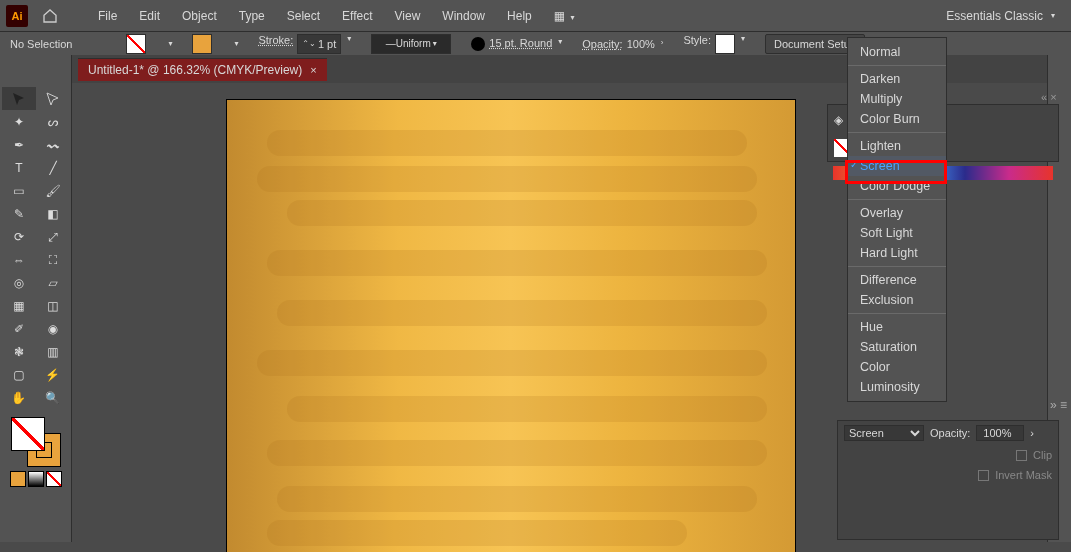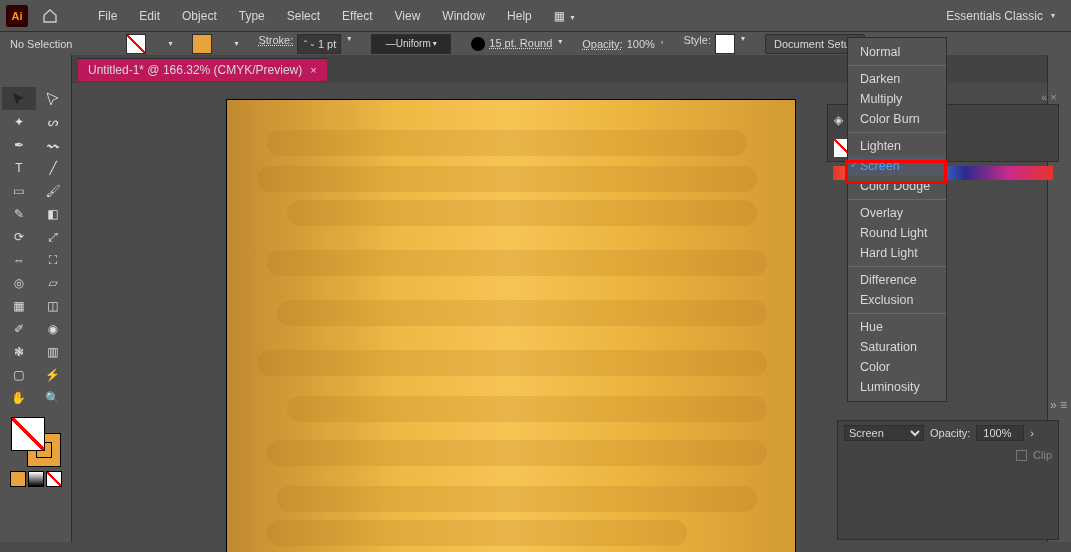--- a/index.html
+++ b/index.html
@@ -24,21 +24,21 @@
 .toolgrid { display: grid; grid-template-columns: 1fr 1fr; gap: 0; padding: 2px; }
 .toolbtn { width: 34px; height: 23px; display: flex; align-items: center; justify-content: center; color: #ddd; }
 .toolbtn.sel { background: #3d3d3d; }
 .fillstroke { position: relative; width: 50px; height: 50px; margin: 6px auto 4px; }
 .fillstroke .fill { position: absolute; top: 0; left: 0; width: 34px; height: 34px; background: linear-gradient(to top right, #fff 0 46%, #f00 46% 54%, #fff 54% 100%); border: 1px solid #000; }
 .fillstroke .stroke { position: absolute; bottom: 0; right: 0; width: 34px; height: 34px; background: #e8a33d; border: 1px solid #000; box-shadow: inset 0 0 0 8px #e8a33d, inset 0 0 0 9px #000; }
 .minirow { display: flex; gap: 2px; justify-content: center; margin-bottom: 4px; }
 .minirow .sq { width: 16px; height: 16px; border: 1px solid #000; }
 .canvas-area { flex: 1; position: relative; background: #4a4a4a; }
 .tabstrip { height: 28px; background: #434343; display: flex; align-items: center; padding-left: 6px; }
-.tab { background: #be185d; padding: 4px 10px; border-top: 1px solid #2e2e2e; display: flex; align-items: center; gap: 8px; font-size: 12px; }
+.tab { background: #7f1d1d; padding: 4px 10px; border-top: 1px solid #2e2e2e; display: flex; align-items: center; gap: 8px; font-size: 12px; }
 .tab .x { font-size: 11px; }
 .artboard { position: absolute; top: 44px; left: 154px; width: 570px; height: 470px; background: linear-gradient(90deg, #c28a2f 0%, #f0b844 30%, #f7c454 50%, #edb43f 70%, #d49a34 100%); border: 1px solid #000; overflow: hidden; }
 .brush { position: absolute; height: 26px; border-radius: 13px; background: rgba(170,110,30,0.18); }
 .rightcol { width: 24px; background: #535353; border-left: 1px solid #2e2e2e; }
 .blend-menu { position: absolute; top: 37px; left: 847px; width: 100px; background: #535353; border: 1px solid #2e2e2e; z-index: 100; padding: 4px 0; }
 .blend-menu .item { padding: 3px 12px; font-size: 12.5px; cursor: default; position: relative; }
 .blend-menu .item.sel { background: #4a98ff1a; color: #4aa3ff; }
 .blend-menu .item.sel::before { content: "✓"; position: absolute; left: 2px; font-size: 10px; }
 .blend-menu .sep { height: 1px; background: #6a6a6a; margin: 3px 0; }
 .highlight { position: absolute; border: 3px solid #ff0000; pointer-events: none; z-index: 101; }
@@ -210,21 +210,21 @@
     <div class="sep"></div>
     <div class="item">Darken</div>
     <div class="item">Multiply</div>
     <div class="item">Color Burn</div>
     <div class="sep"></div>
     <div class="item">Lighten</div>
     <div class="item sel">Screen</div>
     <div class="item">Color Dodge</div>
     <div class="sep"></div>
     <div class="item">Overlay</div>
-    <div class="item">Round Light</div>
+    <div class="item">Soft Light</div>
     <div class="item">Hard Light</div>
     <div class="sep"></div>
     <div class="item">Difference</div>
     <div class="item">Exclusion</div>
     <div class="sep"></div>
     <div class="item">Hue</div>
     <div class="item">Saturation</div>
     <div class="item">Color</div>
     <div class="item">Luminosity</div>
   </div>
@@ -239,13 +239,17 @@
       <option>Screen</option>
     </select>
     <span>Opacity:</span>
     <span class="opfield">100%</span>
     <span>›</span>
   </div>
   <div class="row" style="justify-content:flex-end;color:#888">
     <span class="cb"></span>
     <span>Clip</span>
   </div>
+  <div class="row" style="justify-content:flex-end;color:#888">
+    <span class="cb"></span>
+    <span>Invert Mask</span>
+  </div>
 </div>
 
 </body></html>

